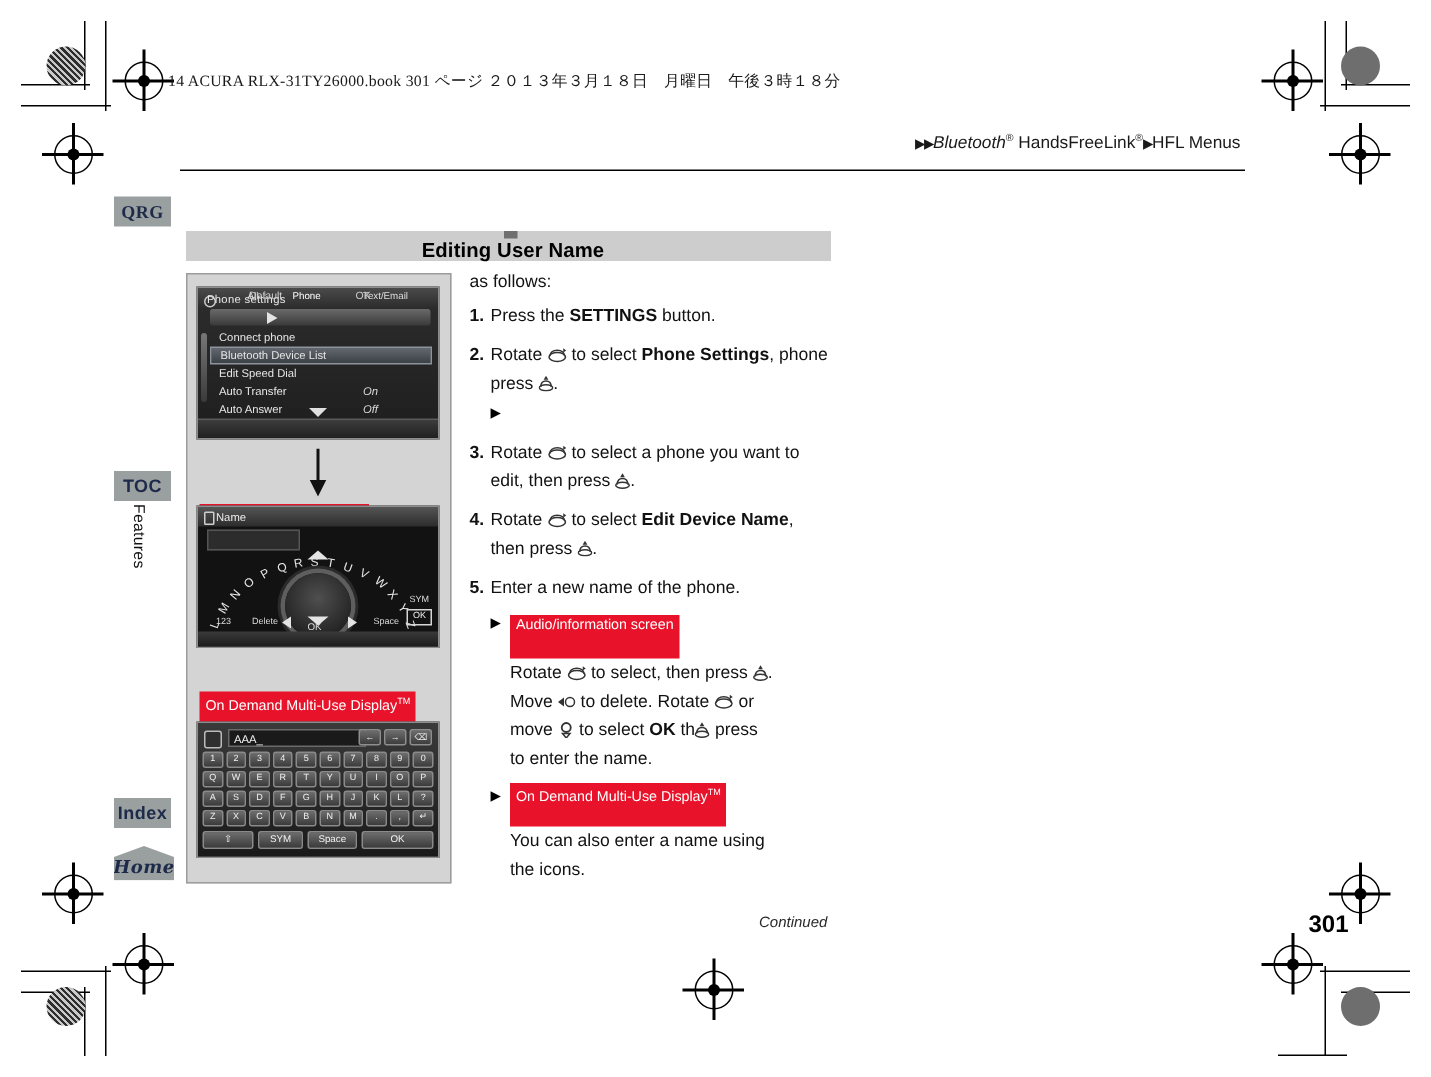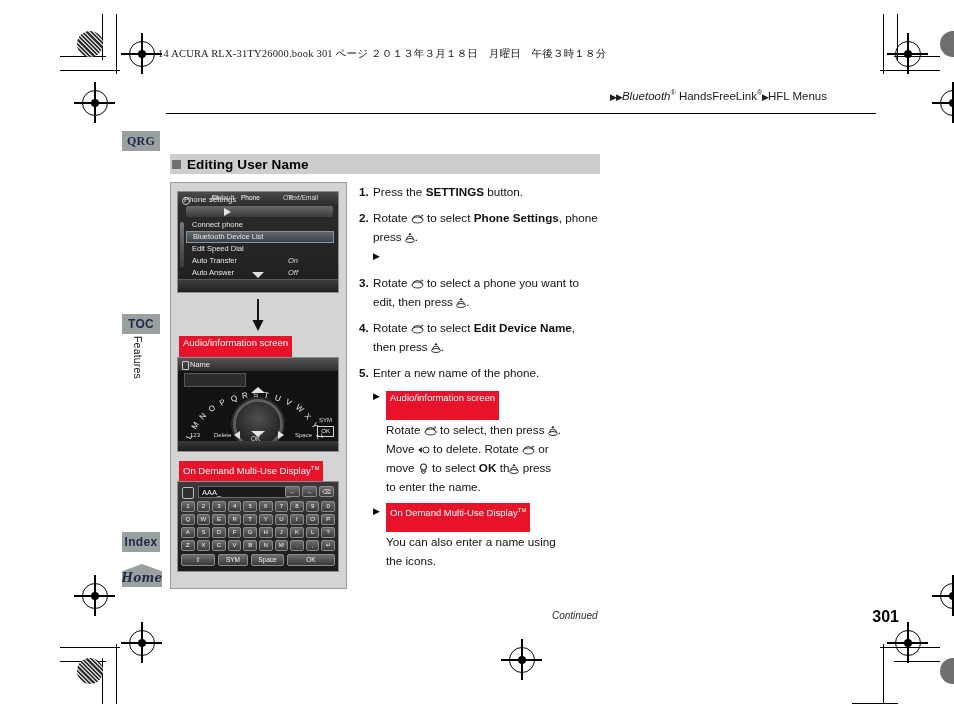--- a/index.html
+++ b/index.html
@@ -6,21 +6,21 @@
     margin: 0; padding: 0;
     background: #ffffff;
   }
   body {
     width: 954px; height: 718px;
     position: relative;
     font-family: "Liberation Sans", sans-serif;
     color: #000;
     overflow: hidden;
   }
-  .page { position: absolute; inset: 0; margin-left: 46px; }
+  .page { position: absolute; inset: 0; }
 
   
   .crop-line { position: absolute; background: #000; }
   .reg {
     position: absolute; width: 26px; height: 26px;
     border: 1.4px solid #000; border-radius: 50%;
     box-sizing: border-box;
   }
   .reg::before, .reg::after {
     content: ""; position: absolute; background: #000;
@@ -90,21 +90,21 @@
     font-size: 10.5px; color: #111;
     writing-mode: vertical-rl;
     letter-spacing: 0.2px;
   }
 
   
   .sec-band {
     position: absolute; left: 124px; top: 154px;
     width: 430px; height: 20px;
     background: #cdcdcd;
-    display: flex; align-items: center;
+    display: flex; align-items: center; flex-direction: column;
   }
   .sec-band .sq {
     width: 9px; height: 9px; background: #6f6f6f; margin-left: 2px;
   }
   .sec-band .sec-title {
     font-size: 13.5px; font-weight: bold; margin-left: 6px; color: #000;
     letter-spacing: 0.1px;
   }
 
   
@@ -116,21 +116,21 @@
     box-sizing: border-box;
   }
   .shot {
     position: absolute;
     background: #1c1c1c;
     border: 1px solid #8d8d8d;
     box-sizing: border-box;
     overflow: hidden;
   }
   .shot1 { left: 131px; top: 191px; width: 162px; height: 102px; }
-  .shot2 { left: 131px; top: 357px; width: 162px; height: 95px; }
+  .shot2 { left: 131px; top: 337px; width: 162px; height: 95px; }
   .shot3 { left: 131px; top: 481px; width: 162px; height: 91px; }
 
   .flow-arrow {
     position: absolute; left: 205px; top: 299px;
     width: 14px; height: 32px;
   }
 
   .redcap {
     position: absolute;
     background: #e8132b;
@@ -575,20 +575,21 @@
         <div class="s3-wide" style="flex:0 0 34px;">⇧</div>
         <div class="s3-wide" style="flex:0 0 30px;">SYM</div>
         <div class="s3-wide" style="flex:1 1 auto;">Space</div>
         <div class="s3-wide" style="flex:0 0 48px;">OK</div>
       </div>
     </div>
   </div>
 
   <div class="body-col">
 
+    <p class="lead">as follows:</p>
 
     <div class="step" style="margin-top:4px;">
       <span class="num">1.</span>
       <span class="txt"><span>Press the </span><span class="b">SETTINGS</span><span> button.</span></span>
     </div>
 
     <div class="step">
       <span class="num">2.</span>
       <span class="txt">
         <span>Rotate </span><span class="ic ic-rot"><svg viewBox="0 0 13 11" width="13" height="11">

